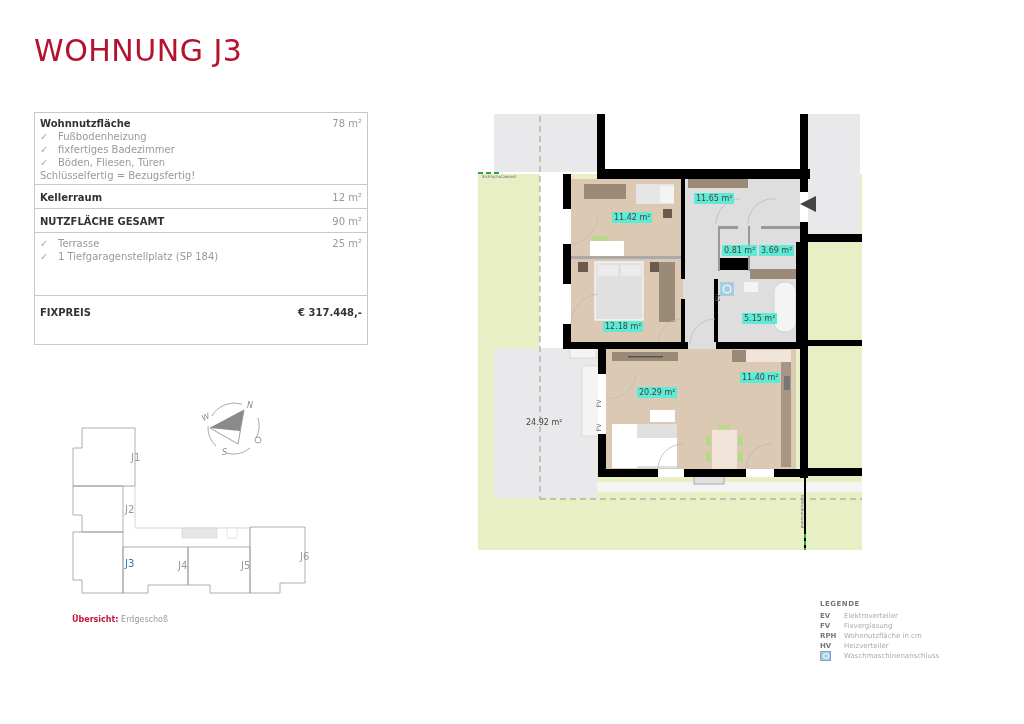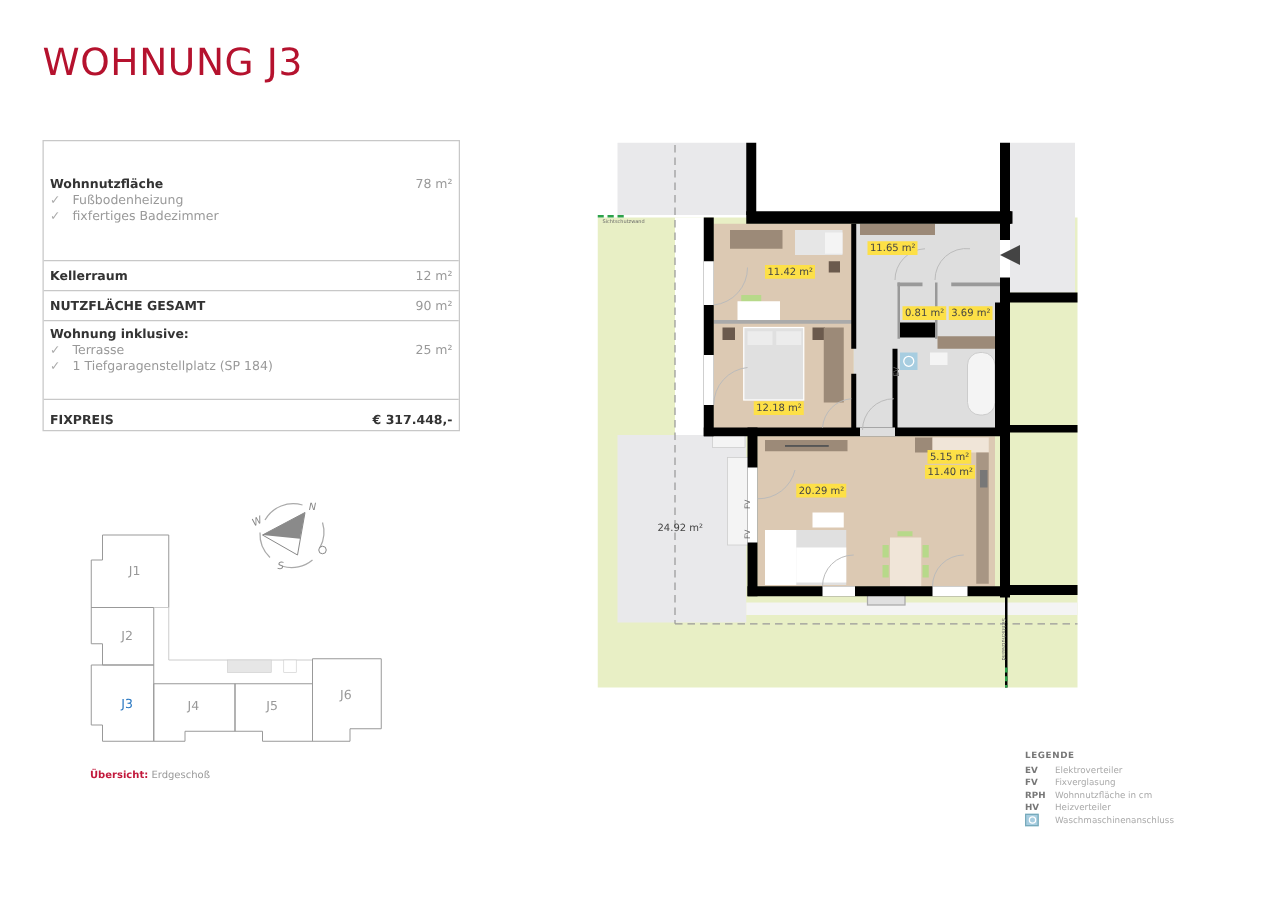--- a/index.html
+++ b/index.html
@@ -2,39 +2,39 @@
 <html><head>
 <meta charset="utf-8">
 <style>
   * { box-sizing: border-box; margin: 0; padding: 0; }
   html, body { width: 1024px; height: 724px; background: #ffffff; overflow: hidden; }
   body { position: relative; font-family: "DejaVu Sans", "Liberation Sans", sans-serif; color: #555; }
 
   .title { position: absolute; left: 34px; top: 33px; font-size: 30px; letter-spacing: 0.5px; color: #b5122e; font-weight: 400; }
 
   .info-box { position: absolute; left: 34px; top: 112px; width: 334px; height: 233px; border: 1px solid #c8c8c8; }
-  .info-section { position: absolute; left: 0; width: 100%; border-bottom: 1px solid #c8c8c8; padding: 4px 5px 0 5px; margin-top: 24px; }
+  .info-section { position: absolute; left: 0; width: 100%; border-bottom: 1px solid #c8c8c8; padding: 4px 5px 0 5px; }
   .info-section.last { border-bottom: none; }
   .row { display: flex; justify-content: space-between; align-items: baseline; font-size: 10px; line-height: 13px; }
   .row .lbl-bold { font-weight: 700; color: #333; }
   .row .val { color: #999; font-size: 10px; }
   .row .val.bold { color: #333; font-weight: 700; }
   .check-row { font-size: 10px; line-height: 13px; color: #999; display: flex; justify-content: space-between; }
   .check-row .ck { display: inline-block; width: 18px; color: #aaa; }
   .note { font-size: 10px; line-height: 13px; color: #999; }
 
   .compass { position: absolute; left: 200px; top: 398px; width: 66px; height: 58px; }
   .overview { position: absolute; left: 60px; top: 420px; width: 260px; height: 185px; }
-  .ov-label { position: absolute; font-size: 10px; color: #999; }
+  .ov-label { position: absolute; font-size: 10px; color: #999; margin-left: 28px; }
   .ov-label.active { color: #2a78c2; }
   .overview-caption { position: absolute; left: 72px; top: 615px; font-size: 8px; color: #999; }
   .overview-caption .red { color: #c2183b; font-weight: 700; }
 
   .plan { position: absolute; left: 478px; top: 114px; width: 386px; height: 438px; }
-  .room-label { position: absolute; background: #fde047; font-size: 8px; color: #444; padding: 0 2px; line-height: 11px; white-space: nowrap; }
+  .room-label { position: absolute; background: #5eead4; font-size: 8px; color: #444; padding: 0 2px; line-height: 11px; white-space: nowrap; }
   .small-text { position: absolute; font-size: 4px; color: #666; white-space: nowrap; }
 
   .legend { position: absolute; left: 820px; top: 600px; width: 160px; }
   .legend-title { font-size: 7px; font-weight: 700; color: #777; letter-spacing: 0.5px; margin-bottom: 3px; }
   .legend-row { display: flex; font-size: 7px; line-height: 10px; color: #aaa; }
   .legend-row .code { width: 24px; font-weight: 700; color: #777; }
   .legend-swatch { width: 11px; height: 10px; background: #a7cde0; border: 1px solid #7ab; margin-right: 13px; display: flex; align-items: center; justify-content: center; }
   .legend-swatch span { width: 6px; height: 6px; border-radius: 50%; border: 1px solid #fff; }
 </style>
 </head>
@@ -47,37 +47,38 @@
     <div class="row">
       <span class="lbl-bold">Wohnnutzfläche</span>
       <span class="val">78 m²</span>
     </div>
     <div class="check-row">
         <span><span class="ck">✓</span><span>Fußbodenheizung</span></span>
       </div>
     <div class="check-row">
         <span><span class="ck">✓</span><span>fixfertiges Badezimmer</span></span>
       </div>
+    <div class="check-row">
+        <span><span class="ck">✓</span><span>Böden, Fliesen, Türen</span></span>
+      </div>
+    <div class="note">Schlüsselfertig = Bezugsfertig!</div>
   </div>
   <div class="info-section" style="top:72px;height:24px;padding-top:6px;">
     <div class="row">
       <span class="lbl-bold">Kellerraum</span>
       <span class="val">12 m²</span>
     </div>
   </div>
   <div class="info-section" style="top:96px;height:24px;padding-top:6px;">
     <div class="row">
       <span class="lbl-bold">NUTZFLÄCHE GESAMT</span>
       <span class="val">90 m²</span>
     </div>
   </div>
   <div class="info-section" style="top:120px;height:63px;">
-    <div class="row">
-        <span class="lbl-bold">Wohnung inklusive:</span>
-      </div>
     <div class="check-row">
         <span><span class="ck">✓</span><span>Terrasse</span></span>
         <span>25 m²</span>
       </div>
     <div class="check-row">
         <span><span class="ck">✓</span><span>1 Tiefgaragenstellplatz (SP 184)</span></span>
         <span></span>
       </div>
   </div>
   <div class="info-section last" style="top:183px;height:50px;padding-top:10px;">
@@ -260,21 +261,21 @@
   <span class="small-text" style="left:117px;top:310px;font-size:6px;transform:rotate(-90deg);">FV</span>
   <span class="small-text" style="left:236px;top:180px;font-size:6px;transform:rotate(-90deg);">EV</span>
   <span class="small-text" style="left:4px;top:60px;font-size:4px;">Sichtschutzwand</span>
   <span class="small-text" style="left:308px;top:395px;font-size:4px;transform:rotate(90deg);">Sichtschutzwand</span>
 
   <span class="room-label" style="left:134px;top:98px;">11.42 m²</span>
   <span class="room-label" style="left:216px;top:79px;">11.65 m²</span>
   <span class="room-label" style="left:244px;top:131px;">0.81 m²</span>
   <span class="room-label" style="left:281px;top:131px;">3.69 m²</span>
   <span class="room-label" style="left:125px;top:207px;">12.18 m²</span>
-  <span class="room-label" style="left:264px;top:199px;margin-top:47px;">5.15 m²</span>
+  <span class="room-label" style="left:264px;top:199px;">5.15 m²</span>
   <span class="room-label" style="left:159px;top:273px;">20.29 m²</span>
   <span class="room-label" style="left:262px;top:258px;">11.40 m²</span>
   <span class="room-label" style="left:46px;top:303px;background:transparent;">24.92 m²</span>
 </div>
 
 <div class="legend">
   <div class="legend-title">LEGENDE</div>
   <div class="legend-row">
       <span class="code">EV</span>
       <span>Elektroverteiler</span>

